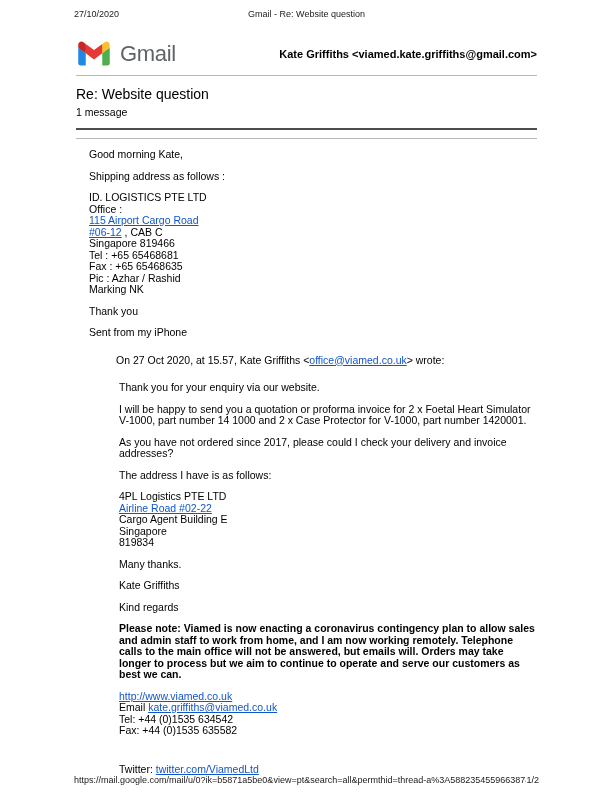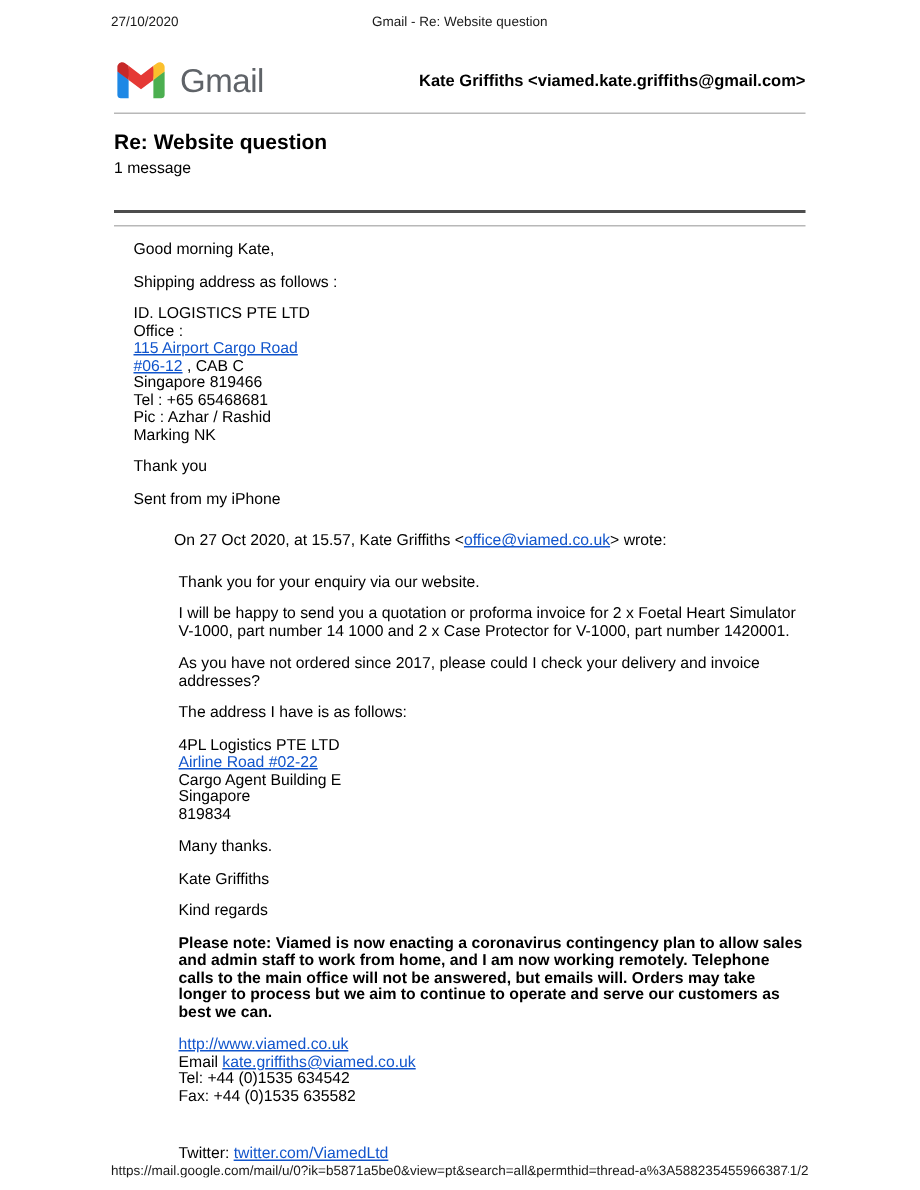--- a/index.html
+++ b/index.html
@@ -53,22 +53,22 @@
   .gmail-wordmark {
     font-size: 22px;
     color: #5f6368;
     letter-spacing: -0.3px;
   }
   .account { font-size: 11px; font-weight: bold; }
   
   .rule { border: none; border-top: 1px solid #b8b8b8; margin-top: 8px; }
   .rule.thick { border-top: 2px solid #4d4d4d; }
   
-  .subject { font-size: 14px; font-weight: bold; margin-top: 10px; }
-  .msg-count { font-size: 10.5px; margin-top: 4px; margin-bottom: 22px; }
+  .subject { font-size: 14px; font-weight: normal; margin-top: 10px; }
+  .msg-count { font-size: 10.5px; margin-top: 4px; margin-bottom: 10px; }
   
   .meta { margin-top: 7px; font-size: 10.5px; }
   .meta-row { display: flex; justify-content: space-between; align-items: baseline; }
   .from-name { font-weight: bold; }
   .to { margin-top: 3px; margin-bottom: 8px; color: #333333; }
   
   .email-body {
     margin-left: 13px;
     margin-top: 10px;
     font-size: 10.5px;
@@ -122,20 +122,21 @@
     <p>Good morning Kate,</p>
     <p>Shipping address as follows :</p>
 
     <div class="addr-block">
       <div>ID. LOGISTICS PTE LTD</div>
       <div>Office :</div>
       <div><a class="link">115 Airport Cargo Road</a></div>
       <div><a class="link">#06-12</a><span> , CAB C</span></div>
       <div>Singapore 819466</div>
       <div>Tel : +65 65468681</div>
+      <div>Fax : +65 65468635</div>
       <div>Pic : Azhar / Rashid</div>
       <div>Marking NK</div>
     </div>
 
     <p>Thank you</p>
     <p class="no-gap">Sent from my iPhone</p>
 
     <div class="quote-attr">
       <span>On 27 Oct 2020, at 15.57, Kate Griffiths &lt;</span><a class="link">office@viamed.co.uk</a><span>&gt; wrote:</span>
     </div>

